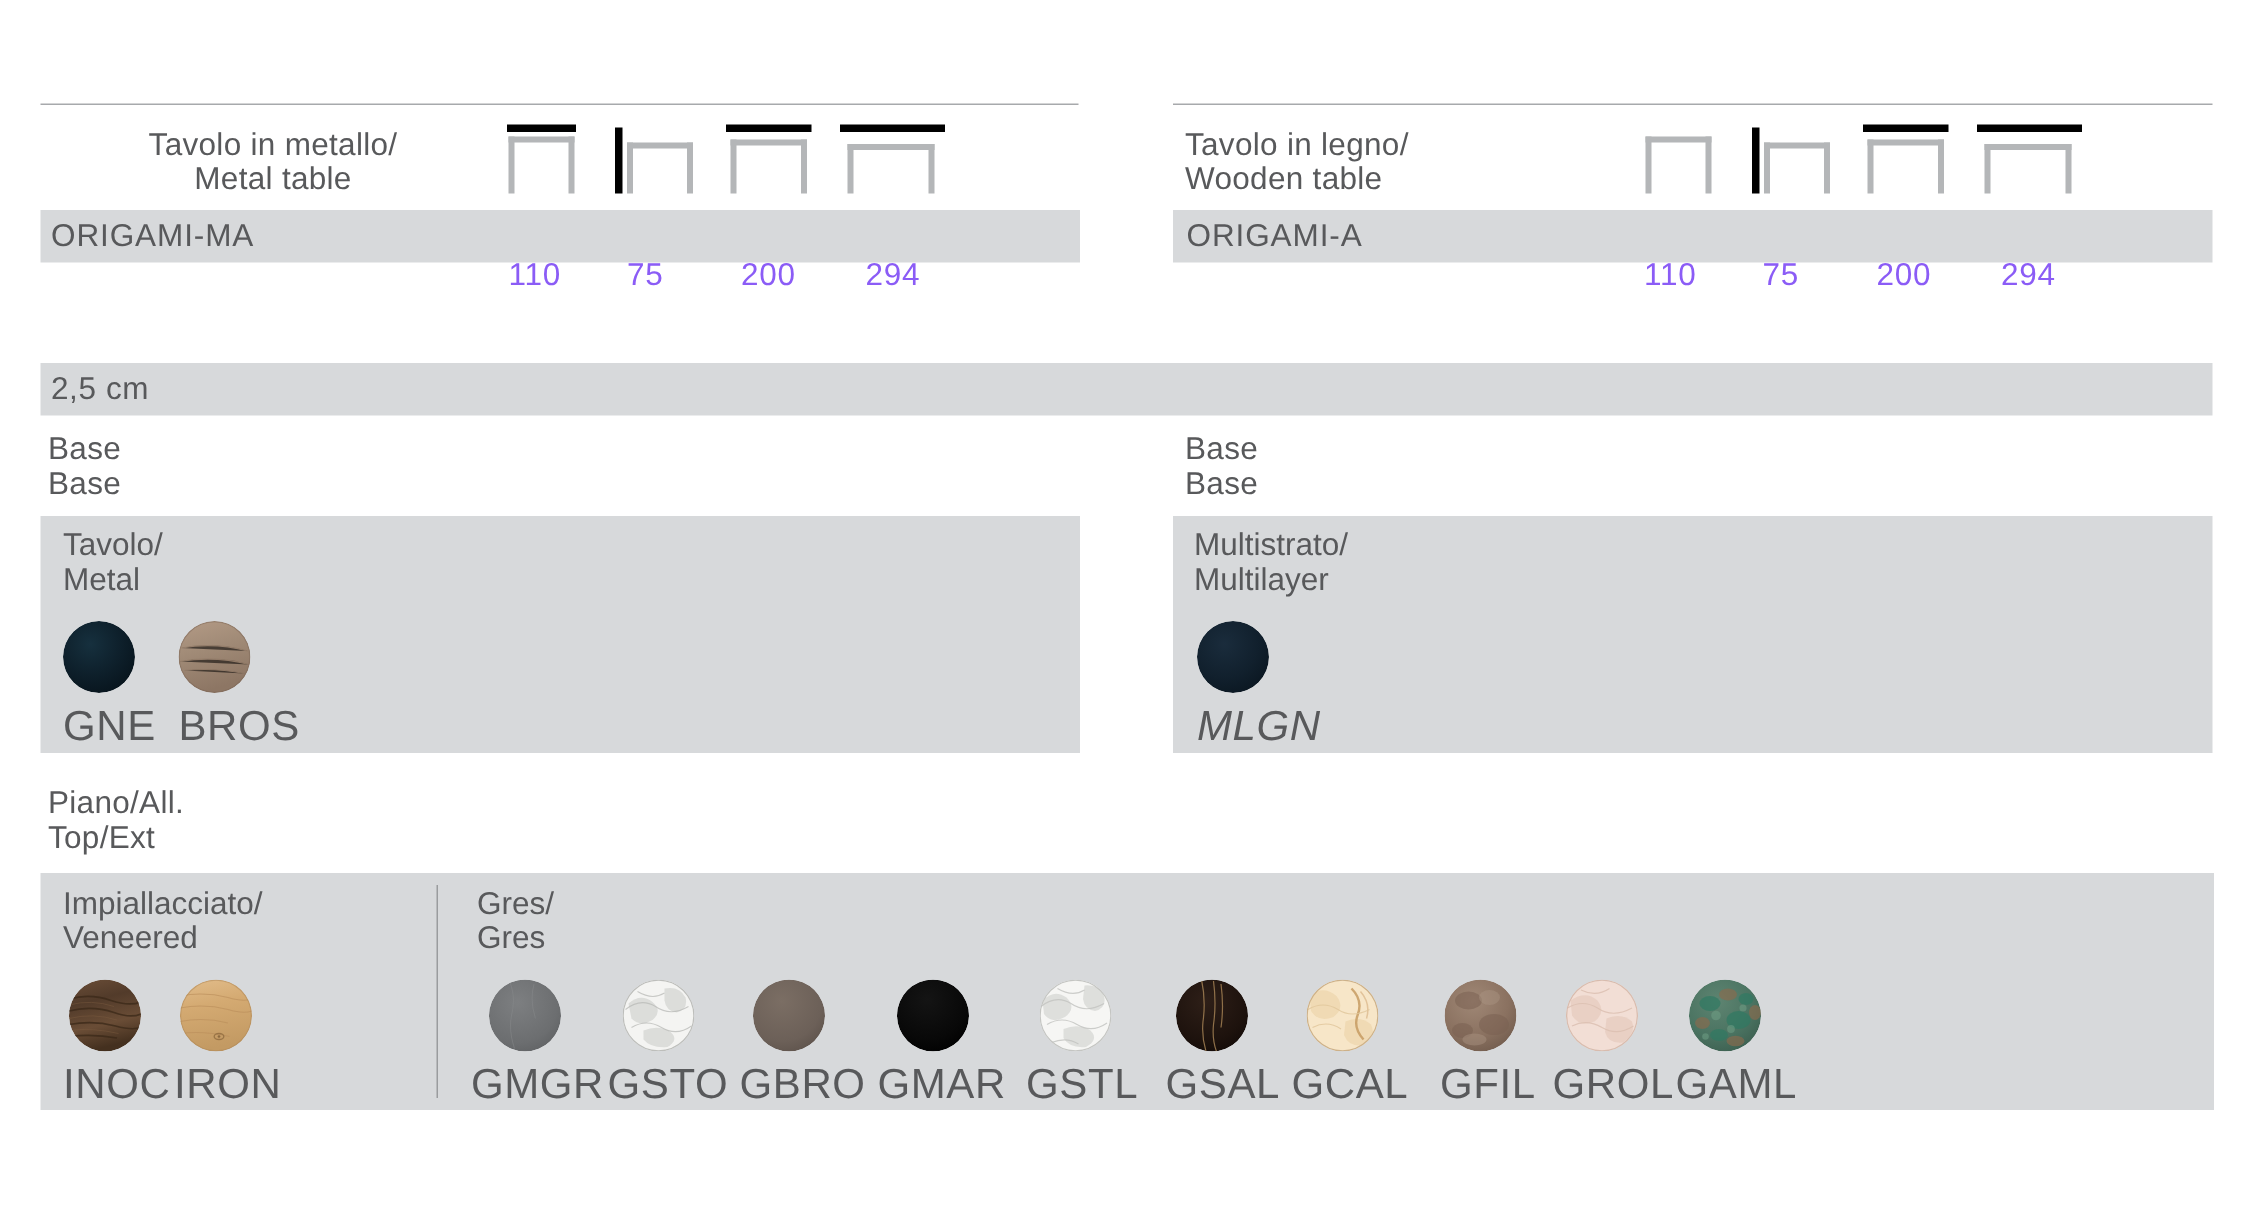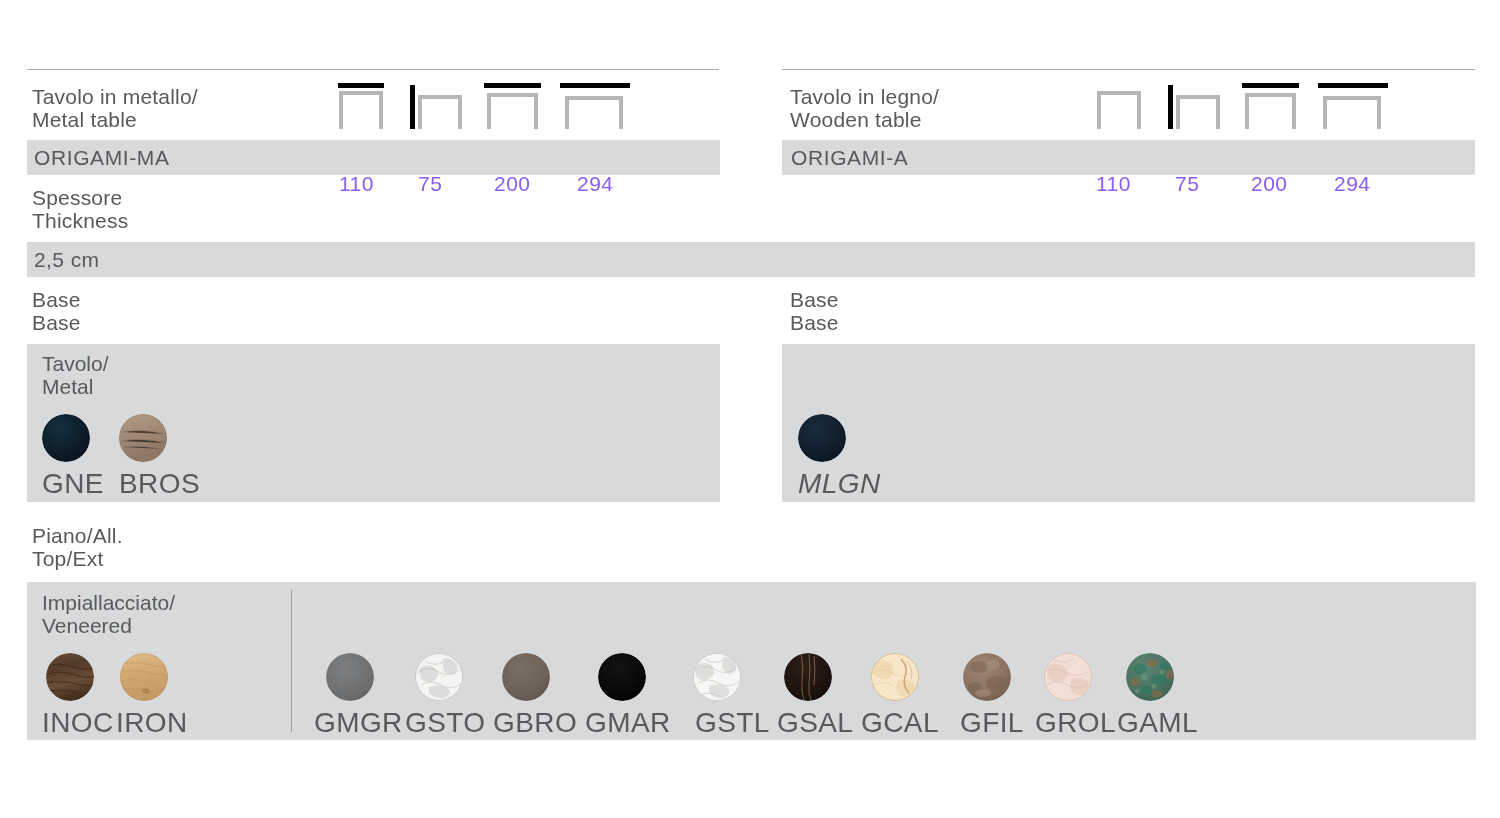--- a/index.html
+++ b/index.html
@@ -111,21 +111,21 @@
   }
 </style>
 </head>
 <body>
 
 <div class="sheet">
 
   <div class="abs hrule" style="left:27px; top:69px; width:692px;"></div>
   <div class="abs hrule" style="left:782px; top:69px; width:693px;"></div>
 
-  <div class="abs lbl" style="left:32px; top:85px; width:300px;">Tavolo in metallo/
+  <div class="abs lbl" style="left:32px; top:85px; width:300px;text-align:center;">Tavolo in metallo/
 Metal table</div>
 
   <div class="abs pictos" style="left:336px; top:83px; height:46px;">
     <div class="picto" style="width:50px; margin-right:24px;">
       <div class="top-bar" style="left:2px; width:46px;"></div>
       <div class="frame" style="left:3px; width:44px; height:38px;"></div>
     </div>
     <div class="picto" style="width:52px; margin-right:22px;">
       <div class="side-bar" style="left:0px; height:44px;"></div>
       <div class="frame" style="left:8px; width:44px; height:34px;"></div>
@@ -168,22 +168,20 @@
     </div>
   </div>
 
   <div class="abs band" style="left:782px; top:140px; width:693px; height:35px;"></div>
   <div class="model-name" style="left:791px; top:146px;">ORIGAMI-A</div>
   <div class="dim" style="left:1096px; top:146px;">110</div>
   <div class="dim" style="left:1175px; top:146px;">75</div>
   <div class="dim" style="left:1251px; top:146px;">200</div>
   <div class="dim" style="left:1334px; top:146px;">294</div>
 
-  <div class="abs lbl" style="left:32px; top:186px; width:400px;">Spessore
-Thickness</div>
   <div class="abs band" style="left:27px; top:242px; width:1448px; height:35px;"></div>
   <div class="abs" style="left:34px; top:248px; font-size:21px; color:#58595b; letter-spacing:0.4px;">2,5 cm</div>
 
   <div class="abs lbl" style="left:32px; top:288px; width:300px;">Base
 Base</div>
   <div class="abs lbl" style="left:790px; top:288px; width:300px;">Base
 Base</div>
 
   <div class="abs band" style="left:27px; top:344px; width:693px; height:158px;"></div>
   <div class="abs band-label" style="left:42px; top:352px; width:300px;">Tavolo/
@@ -220,20 +218,22 @@
           <path d="M1 27 Q24 23 47 29"></path>
           <path d="M4 33 Q24 31 44 35"></path>
         </g>
         <circle cx="24" cy="24" r="23.6" fill="none" stroke="#7d6857" stroke-width="0.8" opacity="0.5"></circle>
       </svg>
     </div>
     <div class="swatch-code" style="left:77px; top:54px;">BROS</div>
   </div>
 
   <div class="abs band" style="left:782px; top:344px; width:693px; height:158px;"></div>
+  <div class="abs band-label" style="left:796px; top:352px; width:300px;">Multistrato/
+Multilayer</div>
 
   <div class="swatch-group" style="left:798px; top:414px;">
     <div class="swatch" style="left:0px; top:0px;">
       <svg width="48" height="48" viewBox="0 0 48 48">
         <defs>
           <radialGradient id="gMlgn" cx="38%" cy="32%" r="78%">
             <stop offset="0%" stop-color="#1a2c3c"></stop>
             <stop offset="60%" stop-color="#11202d"></stop>
             <stop offset="100%" stop-color="#0a1620"></stop>
           </radialGradient>
@@ -299,20 +299,22 @@
           <path d="M0 36 Q16 34 33 38"></path>
         </g>
         <ellipse cx="26" cy="38" rx="3.2" ry="2" fill="none" stroke="#8f6a3f" stroke-width="0.9" opacity="0.8"></ellipse>
         <circle cx="26" cy="38" r="0.9" fill="#7d5c36" opacity="0.8"></circle>
         <circle cx="24" cy="24" r="23.6" fill="none" stroke="#b08a5b" stroke-width="0.8" opacity="0.55"></circle>
       </svg>
     </div>
     <div class="swatch-code" style="left:70px; top:54px;">IRON</div>
   </div>
 
+  <div class="abs band-label" style="left:318px; top:591px; width:250px;">Gres/
+Gres</div>
 
   <div class="swatch-group" style="left:326px; top:653px;">
 
     <div class="swatch" style="left:0px; top:0px;">
       <svg width="48" height="48" viewBox="0 0 48 48">
         <defs>
           <radialGradient id="gGmgr" cx="40%" cy="32%" r="80%">
             <stop offset="0%" stop-color="#7d7f81"></stop>
             <stop offset="70%" stop-color="#6c6e70"></stop>
             <stop offset="100%" stop-color="#5d5f61"></stop>
@@ -383,21 +385,21 @@
         </g>
         <g stroke="#c2c3c0" stroke-width="0.8" fill="none" opacity="0.8">
           <path d="M1 18 Q11 10 21 16 Q31 23 43 16"></path>
           <path d="M5 30 Q15 24 25 30 Q35 36 45 29"></path>
           <path d="M12 6 Q22 12 30 7"></path>
           <path d="M8 42 Q18 38 26 43"></path>
         </g>
         <circle cx="24" cy="24" r="23.6" fill="none" stroke="#c4c5c2" stroke-width="0.9"></circle>
       </svg>
     </div>
-    <div class="swatch-code" style="left:358px; top:54px;margin-left:11px;">GSTL</div>
+    <div class="swatch-code" style="left:358px; top:54px;">GSTL</div>
 
     <div class="swatch" style="left:458px; top:0px;">
       <svg width="48" height="48" viewBox="0 0 48 48">
         <defs>
           <radialGradient id="gGsal" cx="42%" cy="30%" r="80%">
             <stop offset="0%" stop-color="#2e1f18"></stop>
             <stop offset="70%" stop-color="#1d120d"></stop>
             <stop offset="100%" stop-color="#110907"></stop>
           </radialGradient>
         </defs>

